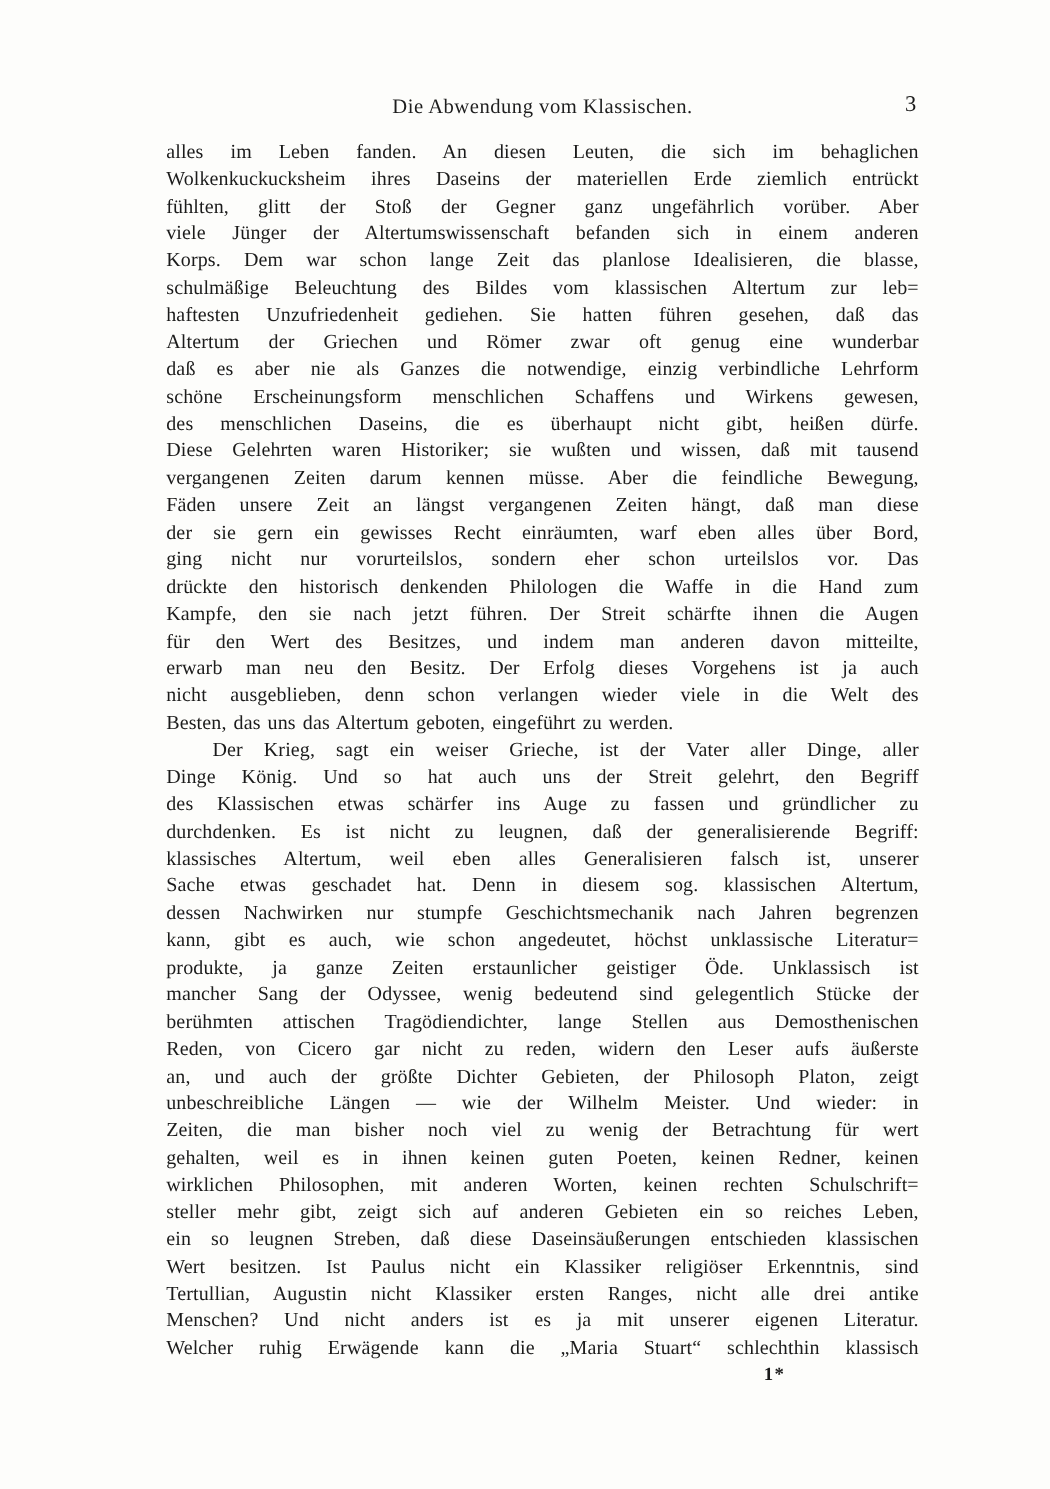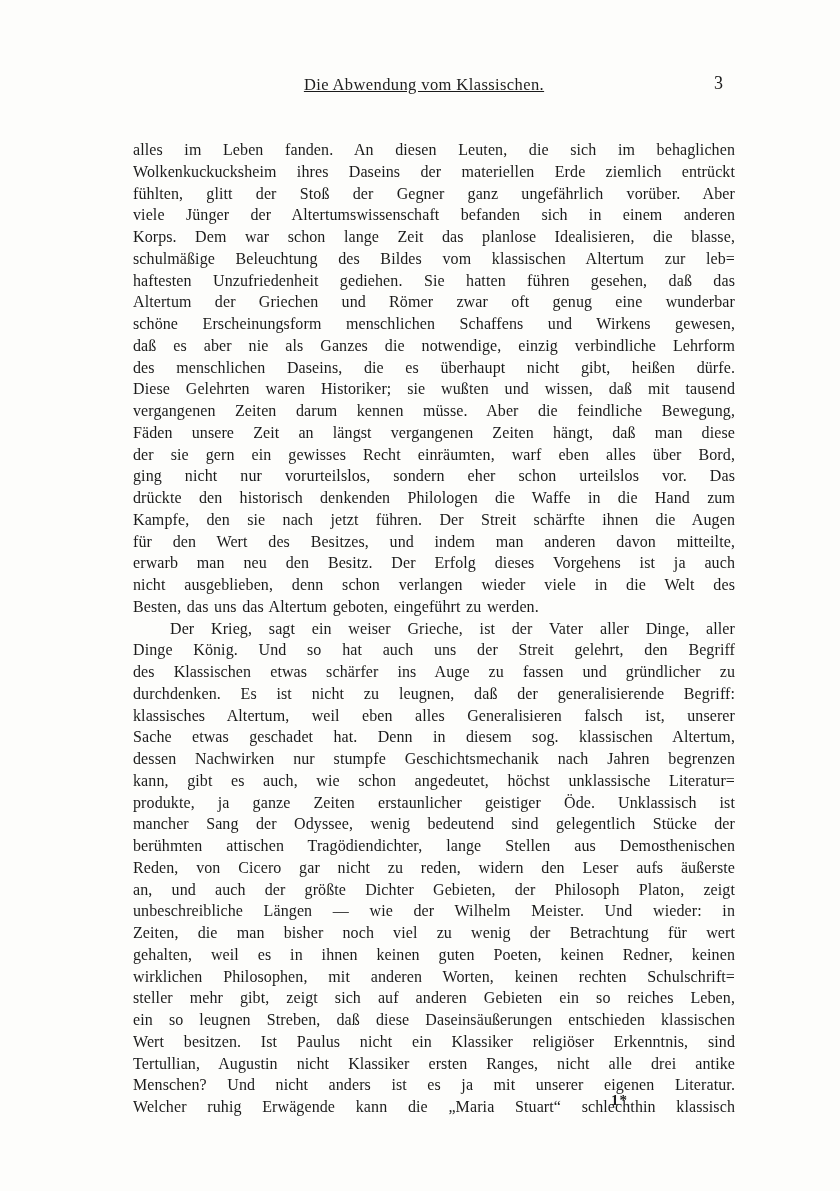--- a/index.html
+++ b/index.html
@@ -16,45 +16,43 @@
     position: relative;
     width: 840px;
     height: 1191px;
     background: #fdfdfb;
     font-family: "Liberation Serif", "DejaVu Serif", serif;
     color: #1b1b1b;
   }
   .running-head {
     position: absolute;
     top: 75px;
-    left: 123px;
+    left: 133px;
     width: 602px;
     height: 22px;
-    text-decoration: underline;
   }
   .head-title {
     width: 100%;
     text-align: center;
     font-size: 16.5px;
     letter-spacing: 0.4px;
     color: #1e1e1e;
   }
   .page-number {
     position: absolute;
     right: 2px;
     top: -2px;
     font-size: 18px;
     color: #1a1a1a;
   }
   .body-text {
     position: absolute;
     top: 111px;
     left: 133px;
     width: 602px;
-    margin-top: 28px;
   }
   .line {
     font-size: 16px;
     line-height: 21.75px;
     height: 21.75px;
     white-space: normal;
     text-align: justify;
     text-align-last: justify;
     -moz-text-align-last: justify;
     word-spacing: 1.5px;
@@ -90,22 +88,22 @@
 
   <div class="body-text">
       <div class="line">alles im Leben fanden. An diesen Leuten, die sich im behaglichen</div>
       <div class="line">Wolkenkuckucksheim ihres Daseins der materiellen Erde ziemlich entrückt</div>
       <div class="line">fühlten, glitt der Stoß der Gegner ganz ungefährlich vorüber. Aber</div>
       <div class="line">viele Jünger der Altertumswissenschaft befanden sich in einem anderen</div>
       <div class="line">Korps. Dem war schon lange Zeit das planlose Idealisieren, die blasse,</div>
       <div class="line">schulmäßige Beleuchtung des Bildes vom klassischen Altertum zur leb=</div>
       <div class="line">haftesten Unzufriedenheit gediehen. Sie hatten führen gesehen, daß das</div>
       <div class="line">Altertum der Griechen und Römer zwar oft genug eine wunderbar</div>
+      <div class="line">daß es aber nie als Ganzes die notwendige, einzig verbindliche Lehrform</div>
       <div class="line">schöne Erscheinungsform menschlichen Schaffens und Wirkens gewesen,</div>
-      <div class="line">daß es aber nie als Ganzes die notwendige, einzig verbindliche Lehrform</div>
       <div class="line">des menschlichen Daseins, die es überhaupt nicht gibt, heißen dürfe.</div>
       <div class="line">Diese Gelehrten waren Historiker; sie wußten und wissen, daß mit tausend</div>
       <div class="line">vergangenen Zeiten darum kennen müsse. Aber die feindliche Bewegung,</div>
       <div class="line">Fäden unsere Zeit an längst vergangenen Zeiten hängt, daß man diese</div>
       <div class="line">der sie gern ein gewisses Recht einräumten, warf eben alles über Bord,</div>
       <div class="line">ging nicht nur vorurteilslos, sondern eher schon urteilslos vor. Das</div>
       <div class="line">drückte den historisch denkenden Philologen die Waffe in die Hand zum</div>
       <div class="line">Kampfe, den sie nach jetzt führen. Der Streit schärfte ihnen die Augen</div>
       <div class="line">für den Wert des Besitzes, und indem man anderen davon mitteilte,</div>
       <div class="line">erwarb man neu den Besitz. Der Erfolg dieses Vorgehens ist ja auch</div>

